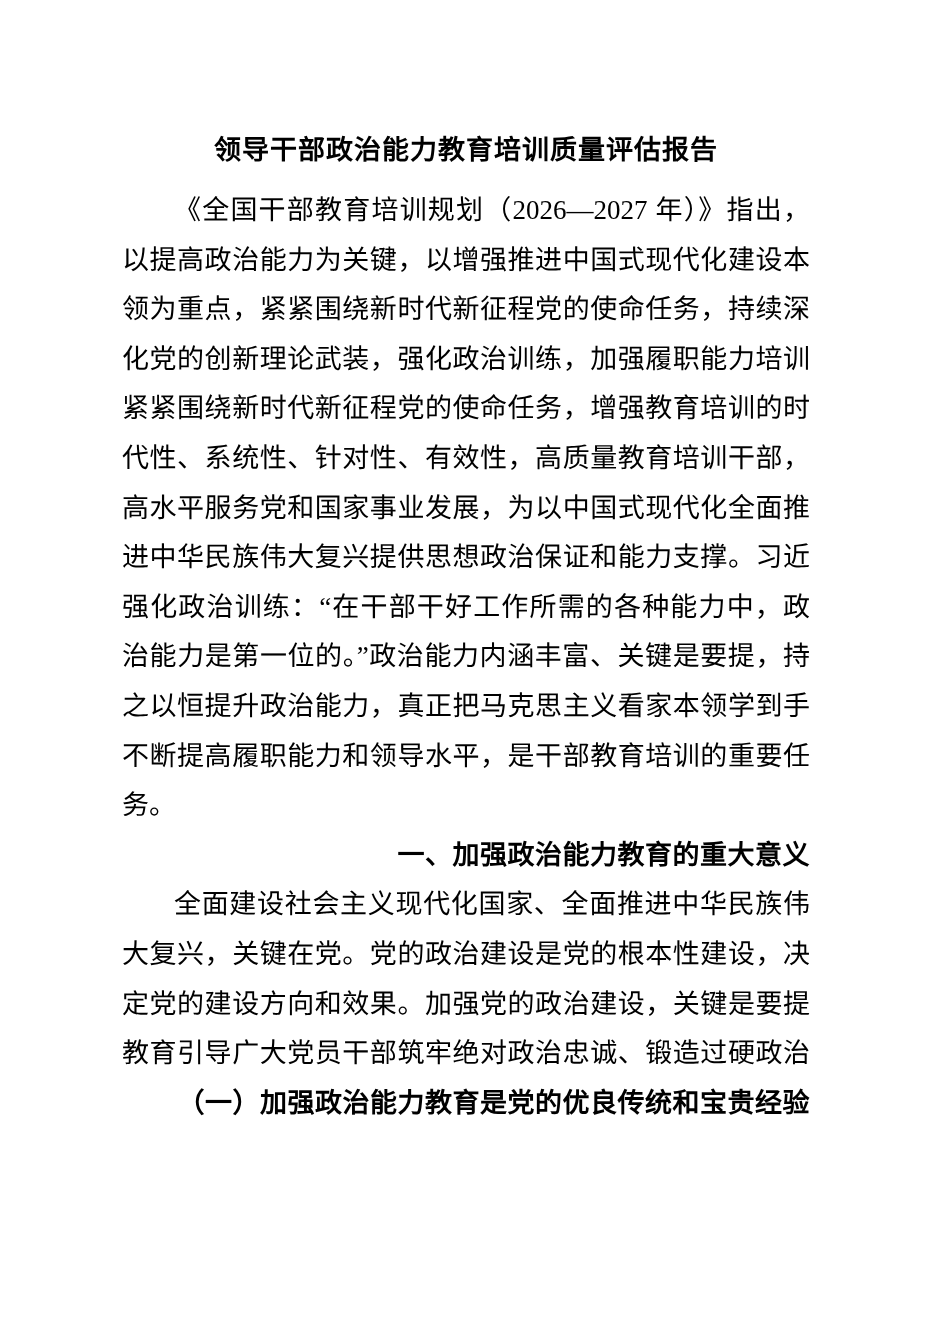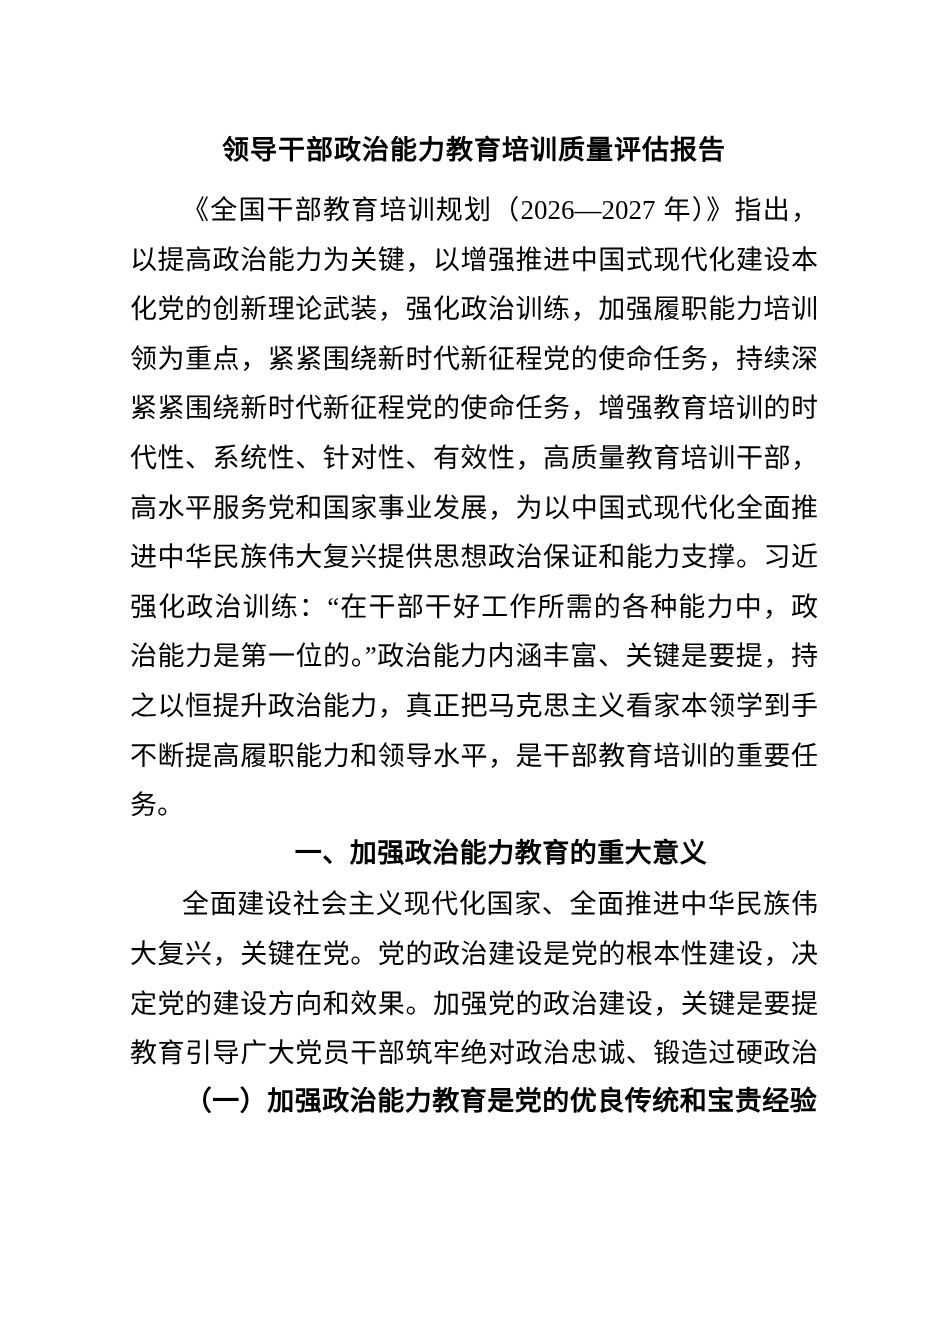--- a/index.html
+++ b/index.html
@@ -11,21 +11,21 @@
     position: relative;
     width: 950px;
     height: 1344px;
     background: #ffffff;
     color: #000000;
     overflow: hidden;
     font-family: "Liberation Serif", serif;
   }
   .content {
     position: absolute;
-    left: 130px;
+    left: 122px;
     top: 130px;
     width: 688px;
   }
   .doc-title {
     font-family: "Liberation Sans", sans-serif;
     font-weight: 700;
     font-size: 27px;
     line-height: 40px;
     text-align: center;
     margin: 0 0 16px 0;
@@ -40,42 +40,42 @@
     text-align-last: justify;
     text-justify: inter-ideograph;
   }
   .para-line.first {
     text-indent: 52px;
   }
   .para-line.last {
     text-align-last: left;
   }
   .heading {
-    font-family: Liberation Mono, monospace;
+    font-family: Liberation Sans, sans-serif;
     font-weight: 700;
     font-size: 27px;
     line-height: 49.6px;
     height: 49.6px;
     overflow: hidden;
-    text-align: center;
+    text-align: right;
     text-indent: 54px;
     letter-spacing: 0.5px;
   }
 </style>
 </head>
 <body>
 
 <div class="page">
   <div class="content">
     <div class="doc-title">领导干部政治能力教育培训质量评估报告</div>
     <div>
         <div class="para-line first">《全国干部教育培训规划（2026—2027 年）》指出，</div>
         <div class="para-line">以提高政治能力为关键，以增强推进中国式现代化建设本</div>
+        <div class="para-line">领为重点，紧紧围绕新时代新征程党的使命任务，持续深</div>
         <div class="para-line">化党的创新理论武装，强化政治训练，加强履职能力培训</div>
-        <div class="para-line">领为重点，紧紧围绕新时代新征程党的使命任务，持续深</div>
         <div class="para-line">紧紧围绕新时代新征程党的使命任务，增强教育培训的时</div>
         <div class="para-line">代性、系统性、针对性、有效性，高质量教育培训干部，</div>
         <div class="para-line">高水平服务党和国家事业发展，为以中国式现代化全面推</div>
         <div class="para-line">进中华民族伟大复兴提供思想政治保证和能力支撑。习近</div>
         <div class="para-line">强化政治训练：“在干部干好工作所需的各种能力中，政</div>
         <div class="para-line">治能力是第一位的。”政治能力内涵丰富、关键是要提，持</div>
         <div class="para-line">之以恒提升政治能力，真正把马克思主义看家本领学到手</div>
         <div class="para-line">不断提高履职能力和领导水平，是干部教育培训的重要任</div>
         <div class="para-line last">务。</div>
         <div class="heading">一、加强政治能力教育的重大意义</div>

